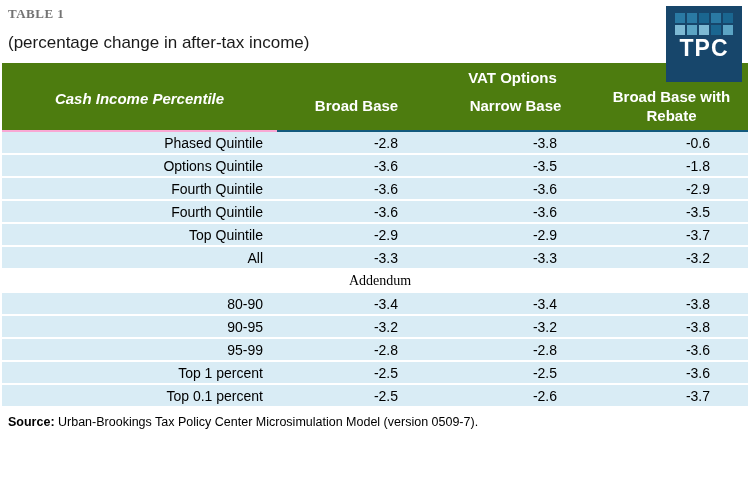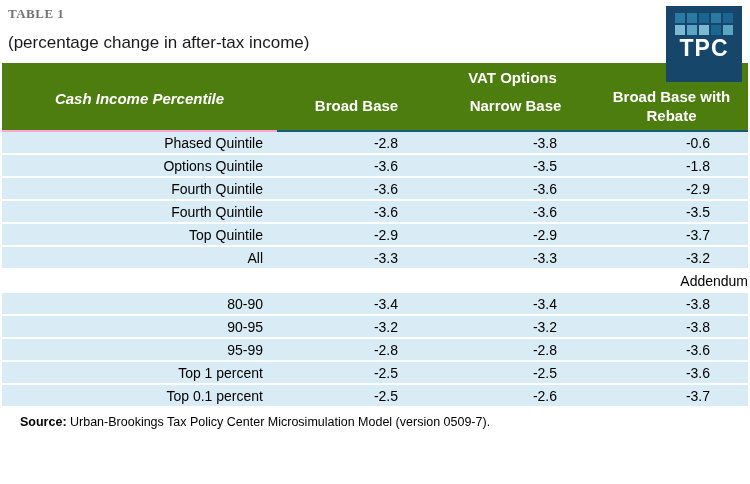--- a/index.html
+++ b/index.html
@@ -78,29 +78,30 @@
     background:#d9ecf5;
     height:23px;
     border-bottom:2px solid #ffffff;
     vertical-align:middle;
   }
   tbody tr:first-child td { border-top:2px solid #ffffff; }
   td.rowlabel { text-align:right; padding-right:14px; }
   td.val { text-align:right; padding-right:38px; }
   tr.section td {
     background:#ffffff;
-    text-align:right;
+    text-align:center;
     padding-left:10px;
+    font-family:Liberation Serif, serif;
   }
   .source {
     margin:7px 8px 0 8px;
     font-size:12.5px;
     color:#000;
   }
-  .source .src-label { font-weight:bold;margin-left:12px; }
+  .source .src-label { font-weight:bold; }
 </style>
 </head>
 <body>
 
 <div class="header-area">
   <div class="table-label">TABLE 1</div>
   <div class="page-subtitle">(percentage change in after-tax income)</div>
 </div>
 
 <div class="logo">

